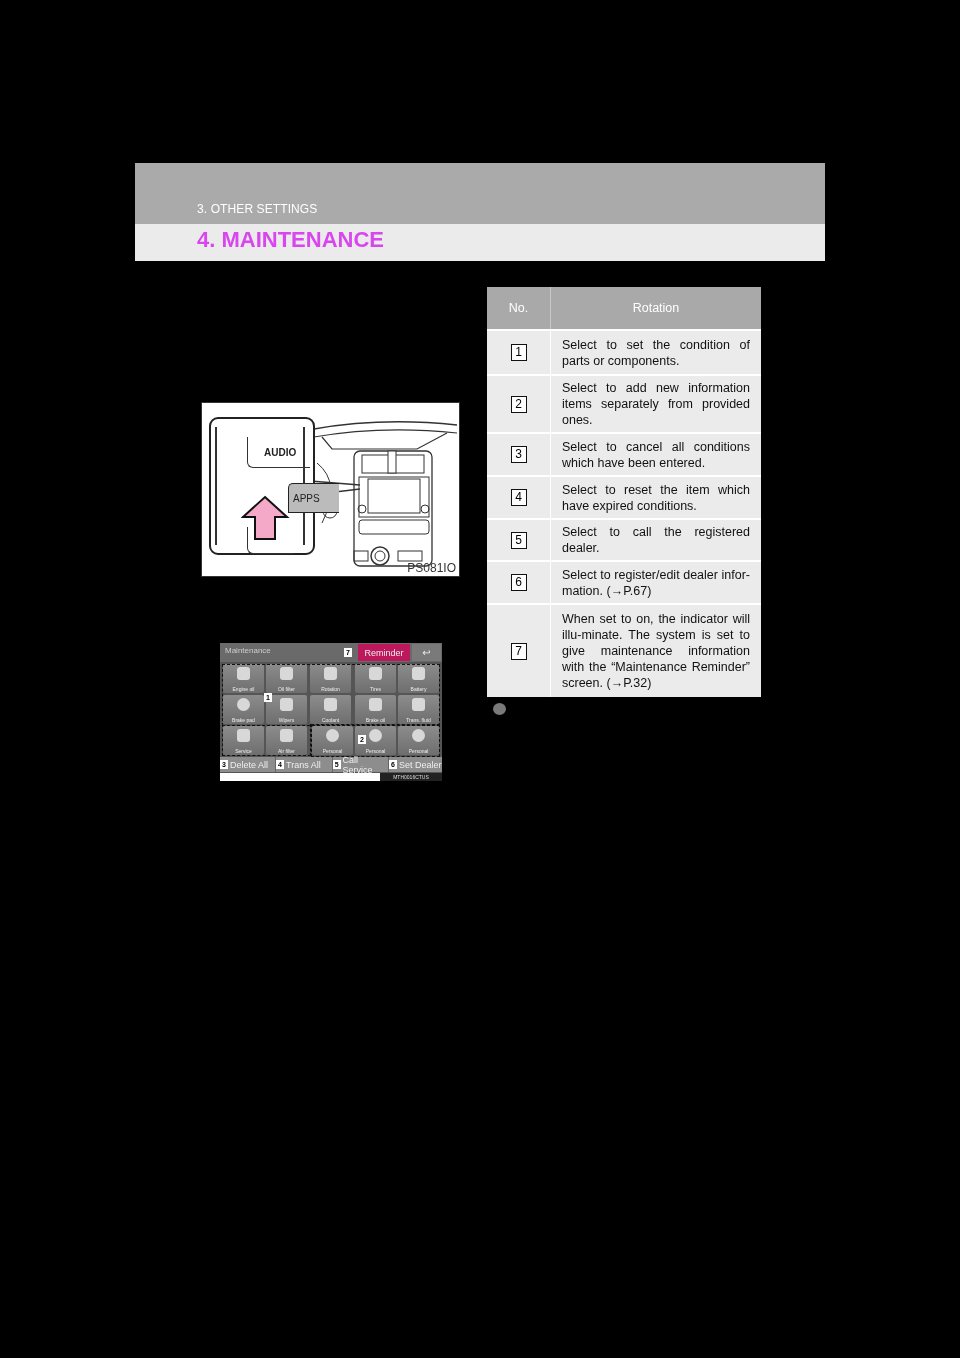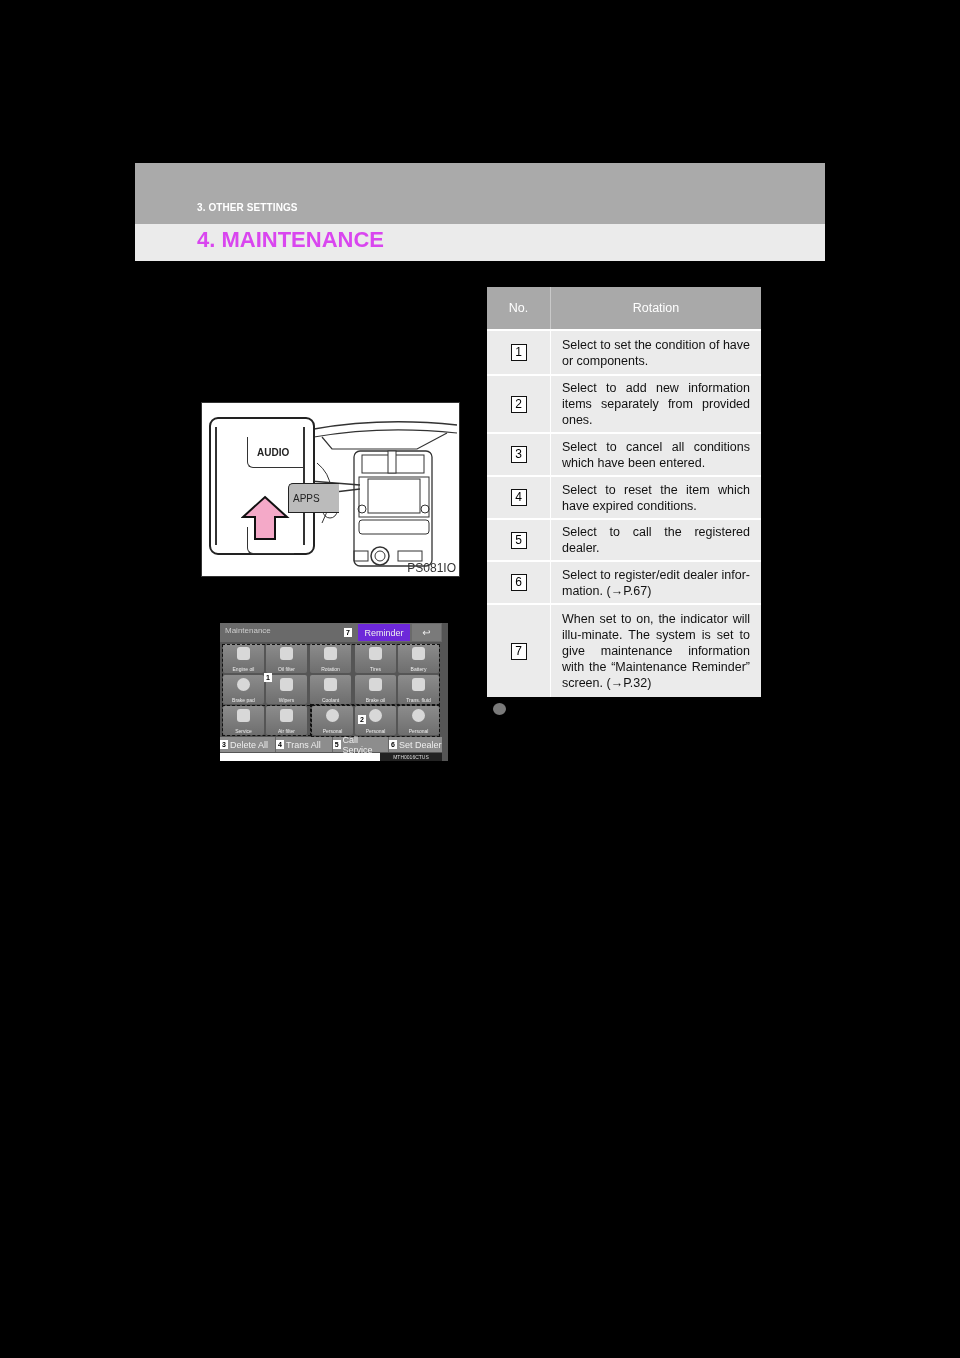--- a/index.html
+++ b/index.html
@@ -1,36 +1,36 @@
 <!DOCTYPE html>
 <html><head>
 <meta charset="utf-8">
 <style>
   html, body { margin:0; padding:0; }
   body { width:960px; height:1358px; background:#000; position:relative; overflow:hidden;
          font-family:"Liberation Sans", sans-serif; }
   .hdr-top { position:absolute; left:135px; top:163px; width:690px; height:61px; background:#aaaaaa; }
-  .hdr-sect { position:absolute; left:197px; top:202px; color:#fff; font-size:10px; font-weight:bold; letter-spacing:0.1px; }
+  .hdr-sect { position:absolute; left:197px; top:202px; color:#fff; font-size:12px; font-weight:normal; letter-spacing:0.1px; }
   .hdr-bot { position:absolute; left:135px; top:224px; width:690px; height:37px; background:#ebebeb; }
   .hdr-title { position:absolute; left:197px; top:227px; color:#d946ef; font-size:22px; font-weight:bold; }
 
   
   .fig1 { position:absolute; left:201px; top:402px; width:259px; height:175px; background:#fff; border:1px solid #333; box-sizing:border-box; overflow:hidden; }
   .fig-code { position:absolute; right:3px; bottom:1px; font-size:12px; color:#333; }
   .callout { position:absolute; left:7px; top:14px; width:102px; height:134px; border:2px solid #222; border-radius:9px; background:#fff; }
-  .btn-audio { position:absolute; left:36px; top:18px; width:46px; height:30px; border:1.5px solid #333; border-right:none; border-radius:0 0 0 6px; border-top:none; font-size:10px; font-weight:bold; color:#222; display:flex; align-items:center; padding-left:9px; }
+  .btn-audio { position:absolute; left:36px; top:18px; width:46px; height:30px; border:1.5px solid #333; border-right:none; border-radius:0 0 0 6px; border-top:none; font-size:10px; font-weight:bold; color:#222; display:flex; align-items:center; padding-left:16px; }
   .btn-apps { position:absolute; left:36px; top:64px; width:46px; height:28px; border:1.5px solid #222; border-right:none; border-radius:5px 0 0 0; background:#bbb; font-size:10px; color:#222; display:flex; align-items:center; padding-left:4px;margin-left:41px; }
   .btn-below { position:absolute; left:36px; top:108px; width:46px; height:26px; border:1.5px solid #333; border-right:none; border-top:none; border-radius:0 0 0 6px; }
   .rail { position:absolute; top:8px; width:1.5px; height:118px; background:#333; }
 
   
-  .fig2 { position:absolute; left:220px; top:623px; width:222px; height:138px; background:#555; overflow:hidden;padding-left:6px; }
+  .fig2 { position:absolute; left:220px; top:643px; width:222px; height:138px; background:#555; overflow:hidden; }
   .scr-head { position:absolute; left:0; top:0; width:222px; height:19px; background:#6a6a6a; }
   .scr-title { position:absolute; left:5px; top:3px; font-size:8px; color:#ccc; }
-  .scr-remind { position:absolute; left:138px; top:1px; width:52px; height:17px; background:#6d28d9; color:#eee; font-size:9px; display:flex; align-items:center; justify-content:center; }
+  .scr-remind { position:absolute; left:138px; top:1px; width:52px; height:17px; background:#be185d; color:#eee; font-size:9px; display:flex; align-items:center; justify-content:center; }
   .scr-back { position:absolute; left:192px; top:1px; width:29px; height:17px; background:#7a7a7a; color:#eee; font-size:10px; display:flex; align-items:center; justify-content:center; }
   .tile { position:absolute; width:41px; height:29px; background:linear-gradient(#8c8c8c,#6e6e6e); border-radius:2px; }
   .tile .ico { position:absolute; left:14px; top:3px; width:13px; height:13px; border-radius:3px; background:#d8d8d8; }
   .tile .lbl { position:absolute; left:0; right:0; bottom:1px; text-align:center; font-size:5px; color:#eee; }
   .scr-btns { position:absolute; left:0; top:114px; width:204px; height:15px; background:#15803d; }
   .sbtn { position:absolute; top:0; height:15px; color:#eee; font-size:9px; display:flex; align-items:center; background:#8d8d8d; border-right:1px solid #666; }
   .num-badge { display:inline-block; width:8px; height:9px; background:#fff; color:#000; font-size:7px; line-height:9px; text-align:center; margin-right:2px; font-weight:bold; }
   .dash { position:absolute; border:1px dashed #111; }
   .scr-code { position:absolute; left:160px; top:130px; width:62px; height:8px; background:#222; color:#ddd; font-size:5px; text-align:center; line-height:8px; }
   .scr-white { position:absolute; left:0; top:130px; width:160px; height:8px; background:#fff; }
@@ -190,21 +190,21 @@
 <table class="tbl">
   <thead>
     <tr>
       <th class="no">No.</th>
       <th>Rotation</th>
     </tr>
   </thead>
   <tbody>
     <tr style="height:45px">
       <td class="no"><span class="numbox">1</span></td>
-      <td class="fn">Select to set the condition of have or components.</td>
+      <td class="fn">Select to set the condition of parts or components.</td>
     </tr>
     <tr style="height:43px">
       <td class="no"><span class="numbox">2</span></td>
       <td class="fn">Select to add new information items separately from provided ones.</td>
     </tr>
     <tr style="height:43px">
       <td class="no"><span class="numbox">3</span></td>
       <td class="fn">Select to cancel all conditions which have been entered.</td>
     </tr>
     <tr style="height:43px">

